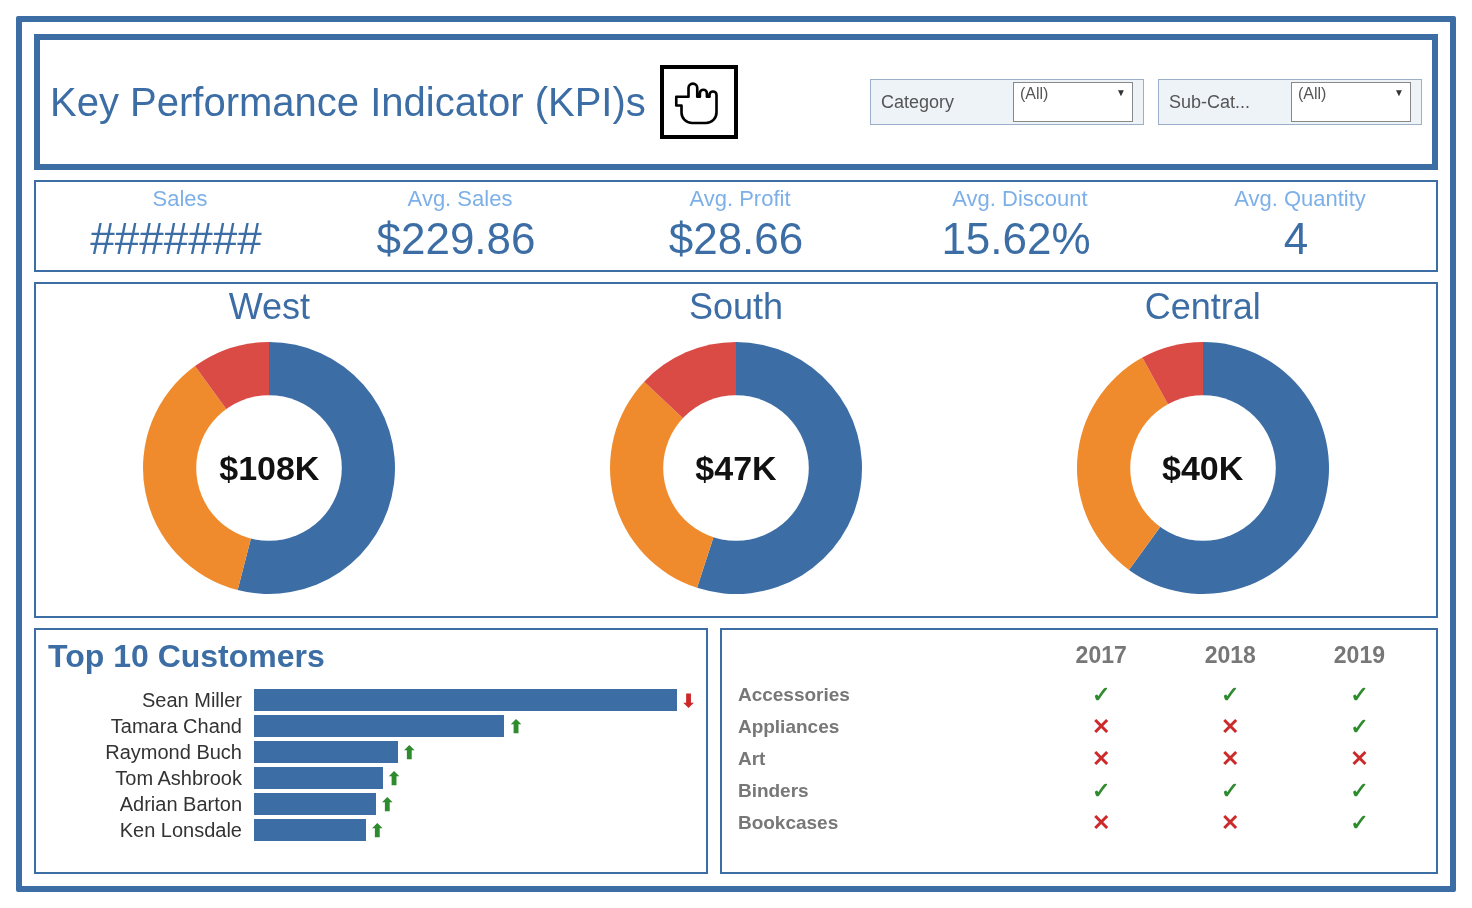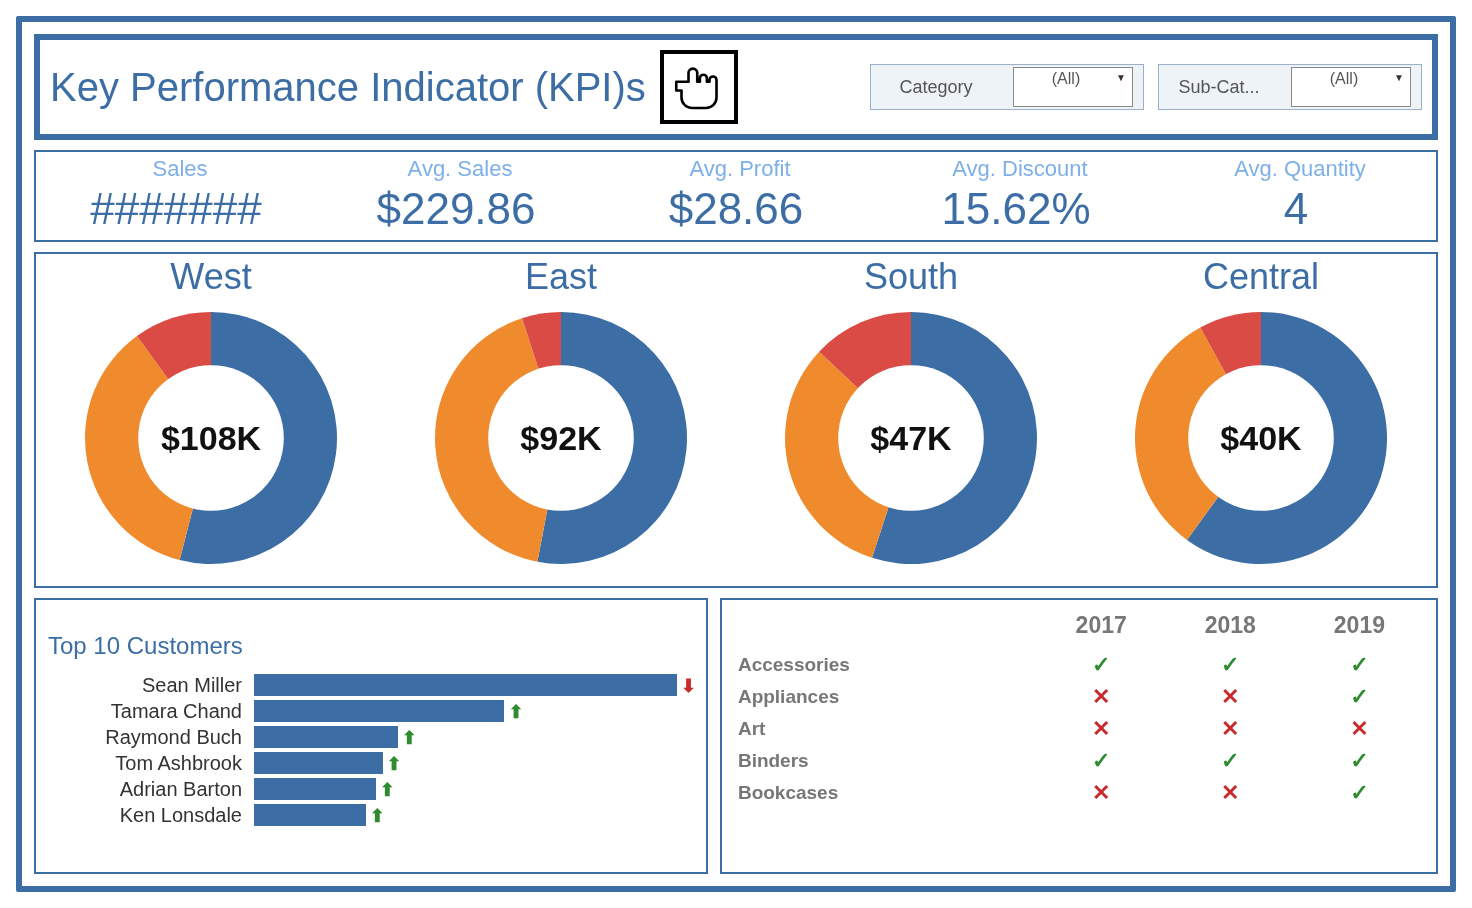--- a/index.html
+++ b/index.html
@@ -20,22 +20,21 @@
     flex-direction: column;
     gap: 10px;
   }
   
   .header-row {
     border: 6px solid #3c6ea5;
     display: flex;
     align-items: center;
     padding: 6px 10px;
     gap: 14px;
-    height: 106px;
-    text-align: center;
+    height: 136px;
   }
   .title-text {
     color: #3c6ea5;
     font-size: 40px;
     font-weight: 400;
     flex: 0 0 auto;
   }
   .hand-box {
     border: 4px solid #000;
     width: 78px;
@@ -136,24 +135,23 @@
   }
   .panel {
     border: 2px solid #3c6ea5;
     padding: 8px 12px;
     overflow: hidden;
   }
   .top10 { flex: 0 0 48%; }
   .matrix { flex: 1; }
   .panel-title {
     color: #3c6ea5;
-    font-size: 24px;
-    font-weight: 400;
+    font-size: 32px;
+    font-weight: 700;
     margin-bottom: 12px;
-    margin-top: 24px;
   }
   .bar-row {
     display: flex;
     align-items: center;
     height: 26px;
     gap: 6px;
   }
   .bar-label {
     width: 200px;
     text-align: right;
@@ -250,29 +248,20 @@
 
   <div class="donut-row" id="donut-row">
       <div class="donut-cell">
         <div class="donut-title">West</div>
         <div class="donut-wrap"><svg viewBox="0 0 100 100">
             <path d="M 50 50 L 50 5 A 45 45 0 1 1 38.80895507758153 93.5862422507884 Z" fill="#3c6ea5"></path>
             <path d="M 50 50 L 38.80895507758153 93.5862422507884 A 45 45 0 0 1 23.549663646838702 13.594235253127373 Z" fill="#ef8b2c"></path>
             <path d="M 50 50 L 23.549663646838702 13.594235253127373 A 45 45 0 0 1 49.99999999999999 5 Z" fill="#d94b44"></path>
             <circle cx="50" cy="50" r="26" fill="#fff"></circle>
           </svg><div class="donut-center">$108K</div></div>
-      </div>
-      <div class="donut-cell">
-        <div class="donut-title">East</div>
-        <div class="donut-wrap"><svg viewBox="0 0 100 100">
-            <path d="M 50 50 L 50 5 A 45 45 0 1 1 41.56784084364239 94.202926282791 Z" fill="#3c6ea5"></path>
-            <path d="M 50 50 L 41.56784084364239 94.202926282791 A 45 45 0 0 1 36.09423525312736 7.202456766718093 Z" fill="#ef8b2c"></path>
-            <path d="M 50 50 L 36.09423525312736 7.202456766718093 A 45 45 0 0 1 49.99999999999999 5 Z" fill="#d94b44"></path>
-            <circle cx="50" cy="50" r="26" fill="#fff"></circle>
-          </svg><div class="donut-center">$92K</div></div>
       </div>
       <div class="donut-cell">
         <div class="donut-title">South</div>
         <div class="donut-wrap"><svg viewBox="0 0 100 100">
             <path d="M 50 50 L 50 5 A 45 45 0 1 1 36.09423525312735 92.79754323328191 Z" fill="#3c6ea5"></path>
             <path d="M 50 50 L 36.09423525312735 92.79754323328191 A 45 45 0 0 1 17.196411766036498 19.195380233208994 Z" fill="#ef8b2c"></path>
             <path d="M 50 50 L 17.196411766036498 19.195380233208994 A 45 45 0 0 1 50.00000000000003 5 Z" fill="#d94b44"></path>
             <circle cx="50" cy="50" r="26" fill="#fff"></circle>
           </svg><div class="donut-center">$47K</div></div>
       </div>

